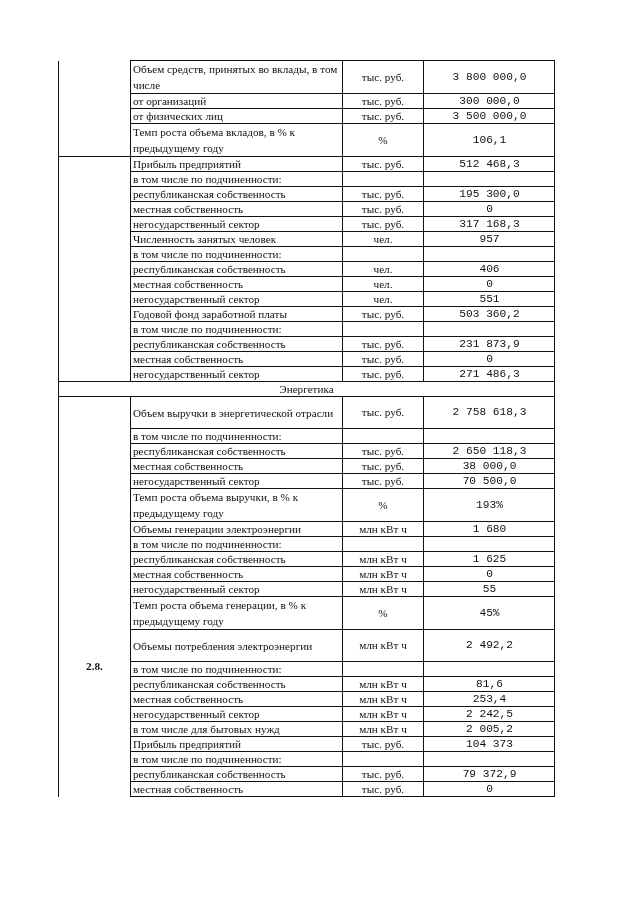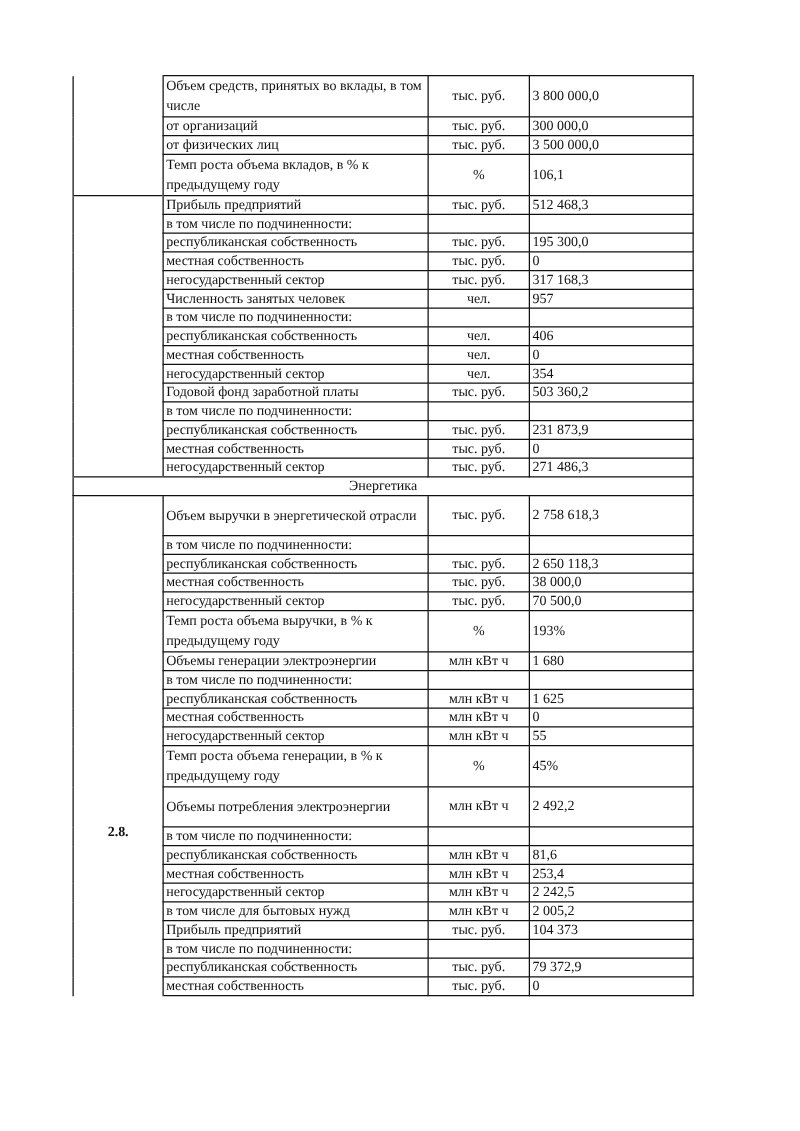--- a/index.html
+++ b/index.html
@@ -18,21 +18,21 @@
   table.doc col.c2 { width: 212px; }
   table.doc col.c3 { width: 81px; }
   table.doc col.c4 { width: 131px; }
   table.doc td {
     border: 1.6px solid #111; padding: 0 2px; height: 14px; vertical-align: middle;
     overflow: hidden; white-space: nowrap;
   }
   table.doc td.name { text-align: left; }
   table.doc td.wrap { white-space: normal; line-height: 16px; padding-top: 0; padding-bottom: 0; }
   table.doc td.unit { text-align: center; }
-  table.doc td.val { text-align: left; padding-right: 1px; }
+  table.doc td.val { text-align: center; padding-right: 1px; font-family: Liberation Mono, monospace; }
   table.doc td.num { text-align: center; border-top: none; border-bottom: none; }
   table.doc td.num.blk { border-top: 1.6px solid #111; }
   table.doc tr.section td { text-align: center; }
   table.doc tr.tall td { height: 31px; }
 </style>
 </head>
 <body>
 
 <div class="page">
   <table class="doc">
@@ -106,21 +106,21 @@
           <td class="val">406</td>
         </tr>
         <tr>
           <td class="name">местная собственность</td>
           <td class="unit">чел.</td>
           <td class="val">0</td>
         </tr>
         <tr>
           <td class="name">негосударственный сектор</td>
           <td class="unit">чел.</td>
-          <td class="val">354</td>
+          <td class="val">551</td>
         </tr>
         <tr>
           <td class="name">Годовой фонд заработной платы</td>
           <td class="unit">тыс. руб.</td>
           <td class="val">503 360,2</td>
         </tr>
         <tr>
           <td class="name">в том числе по подчиненности:</td>
           <td class="unit"></td>
           <td class="val"></td>

